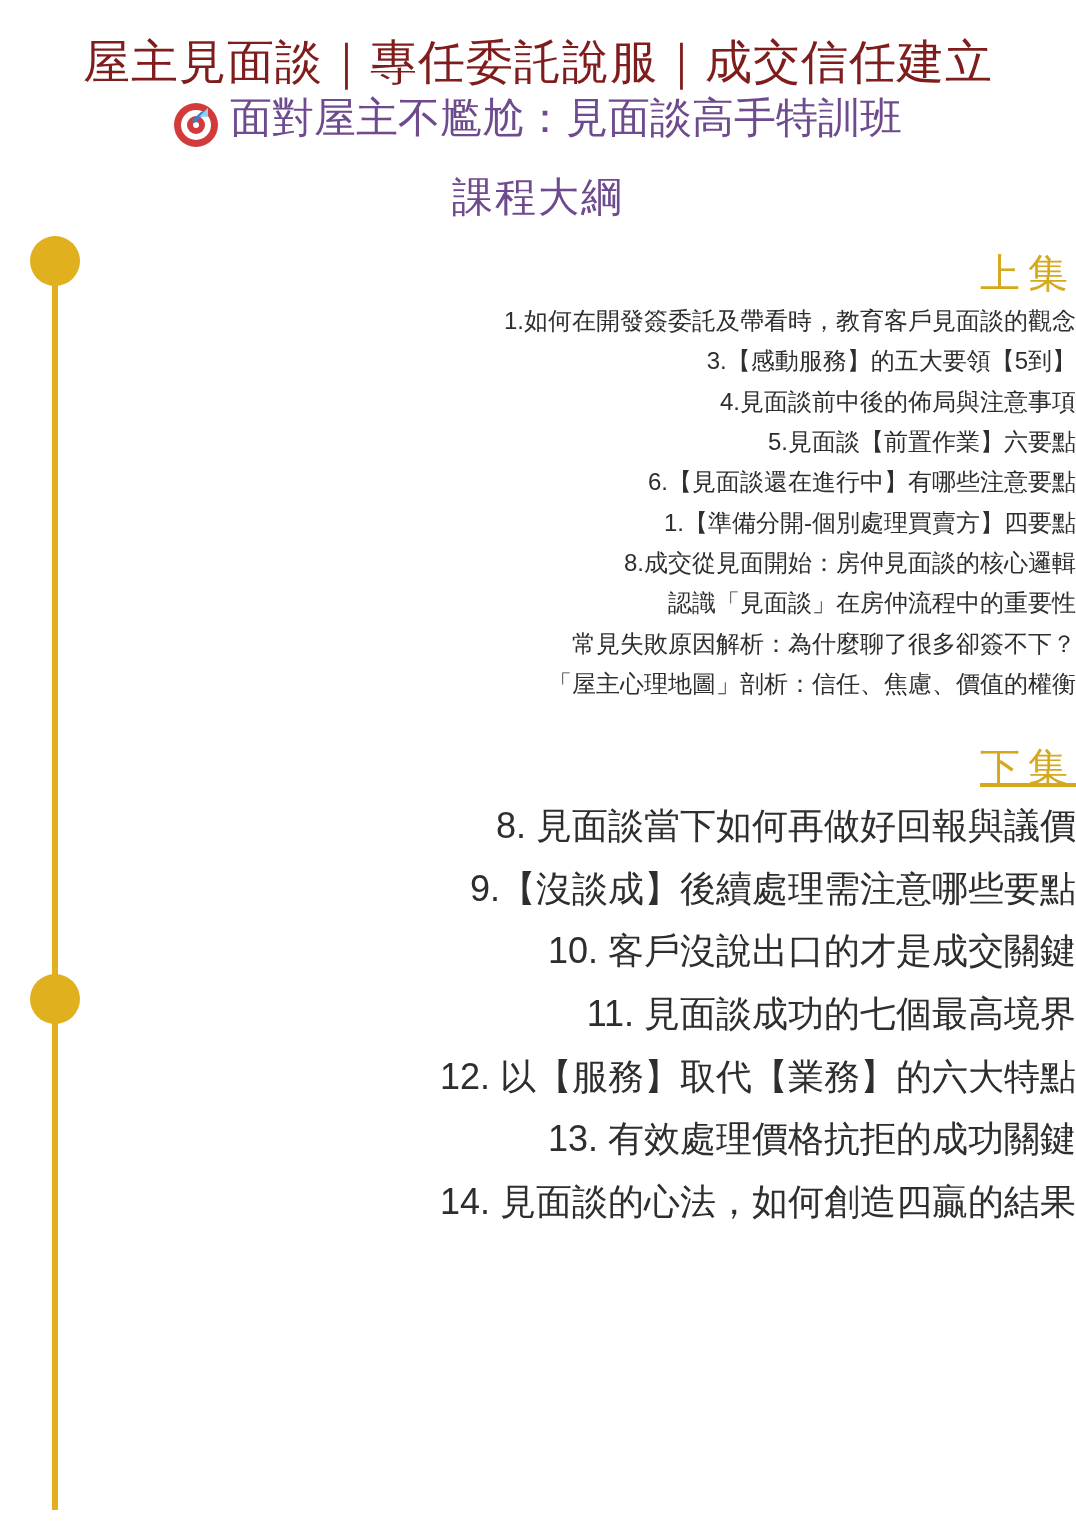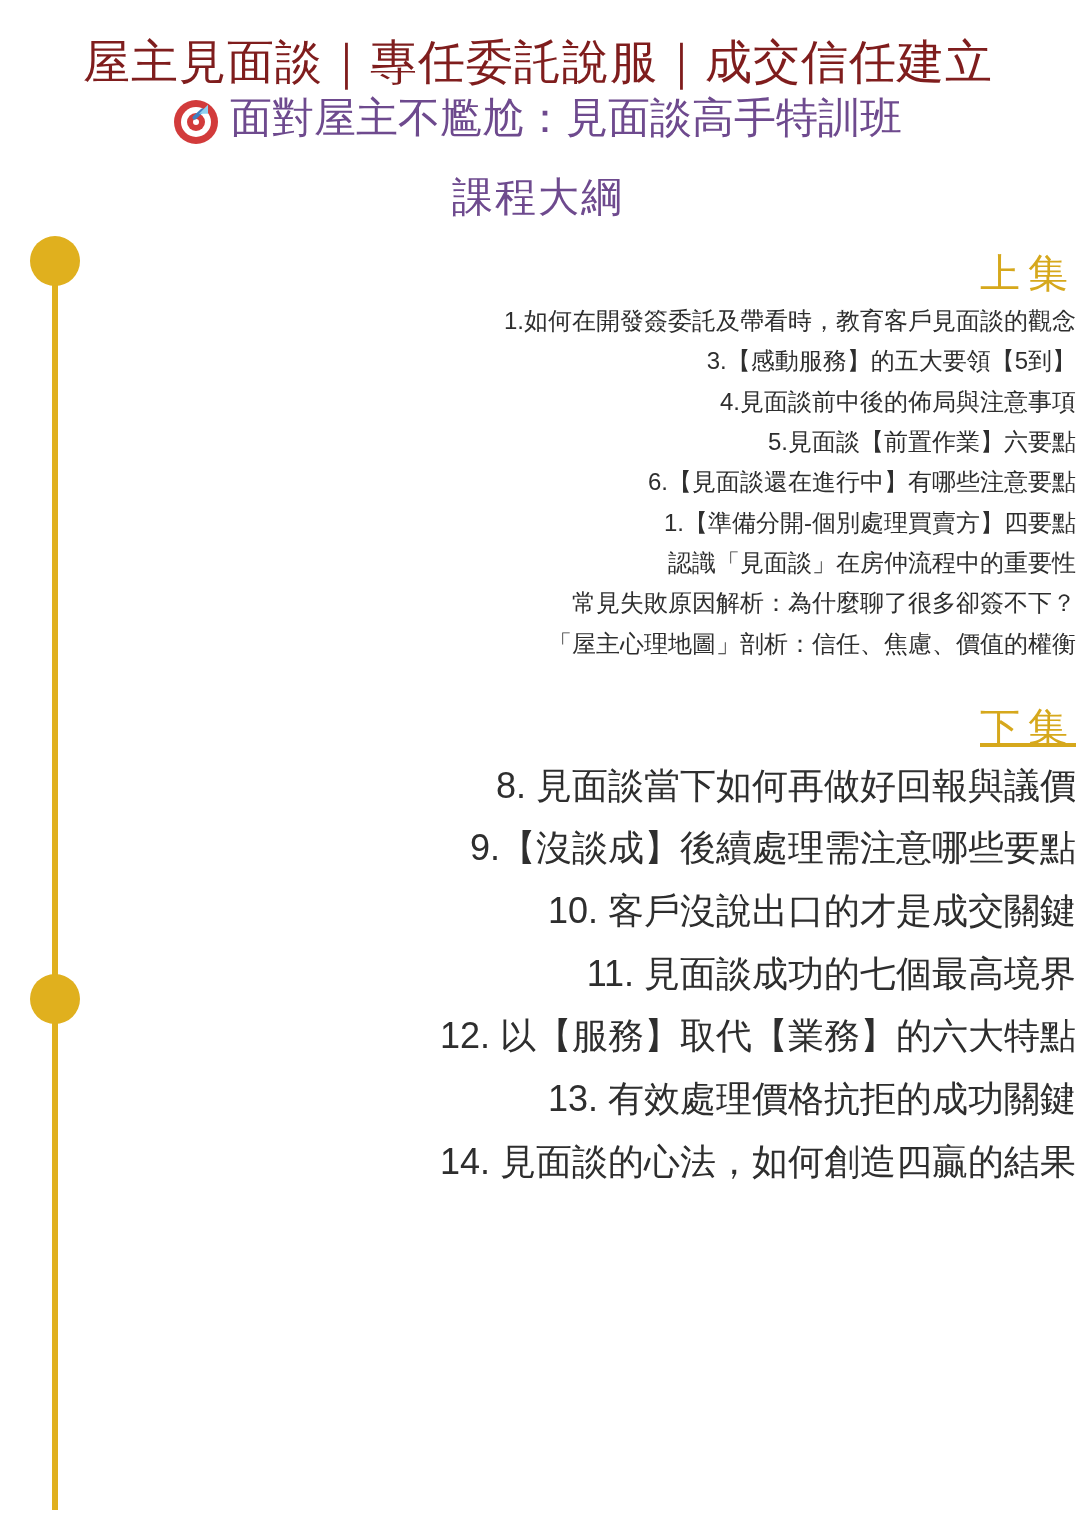--- a/index.html
+++ b/index.html
@@ -30,21 +30,21 @@
     letter-spacing: 1px;
     white-space: nowrap;
   }
   .title-line2 {
     font-size: 42px;
     line-height: 1.2;
     color: #6e4a8e;
     margin-top: 4px;
     white-space: nowrap;
     display: flex;
-    align-items: center;
+    align-items: flex-end;
     justify-content: center;
     gap: 10px;
   }
   .target-icon {
     display: inline-block;
     width: 44px;
     height: 44px;
     position: relative;
     flex: 0 0 auto;
     margin-right: 2px;
@@ -174,20 +174,21 @@
 
   <div class="block-upper">
     <div class="part-label">上集</div>
     <ul class="items">
       <li>1.如何在開發簽委託及帶看時，教育客戶見面談的觀念</li>
       <li>3.【感動服務】的五大要領【5到】</li>
       <li>4.見面談前中後的佈局與注意事項</li>
       <li>5.見面談【前置作業】六要點</li>
       <li>6.【見面談還在進行中】有哪些注意要點</li>
       <li>1.【準備分開-個別處理買賣方】四要點</li>
+      <li>8.成交從見面開始：房仲見面談的核心邏輯</li>
       <li>認識「見面談」在房仲流程中的重要性</li>
       <li>常見失敗原因解析：為什麼聊了很多卻簽不下？</li>
       <li>「屋主心理地圖」剖析：信任、焦慮、價值的權衡</li>
     </ul>
   </div>
 
   <div class="block-lower">
     <div class="part-label lower">下集</div>
     <ul class="items">
       <li>8. 見面談當下如何再做好回報與議價</li>

